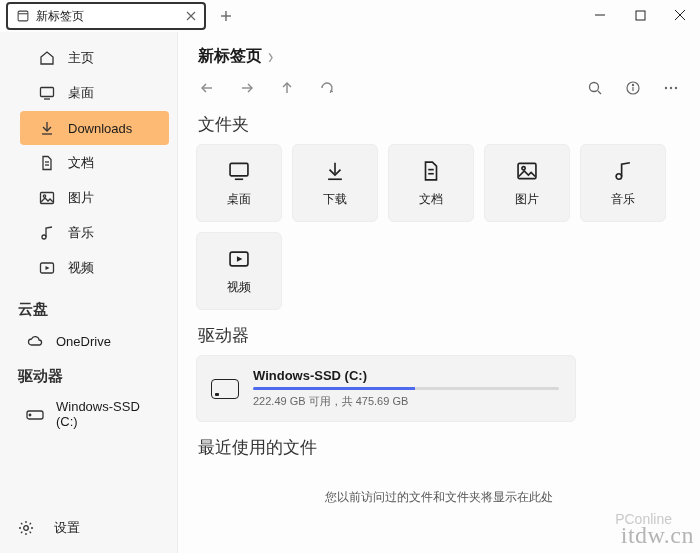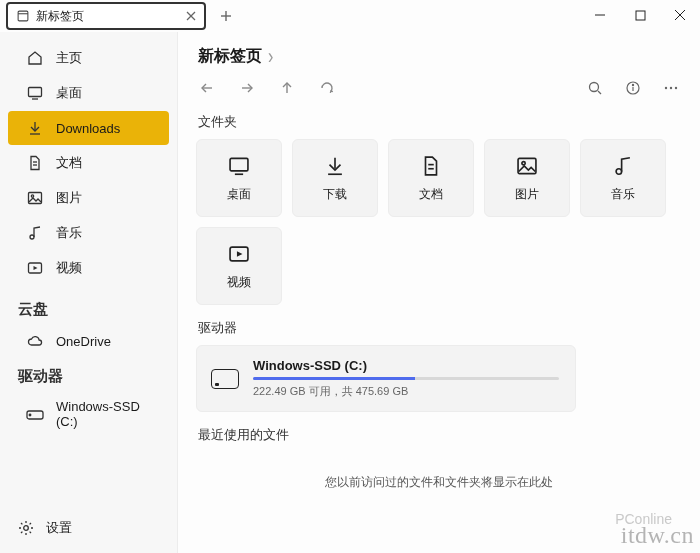--- a/index.html
+++ b/index.html
@@ -11,38 +11,38 @@
 .tab { display: flex; align-items: center; background: #fff; border: 2px solid #333; border-radius: 4px; padding: 4px 6px 4px 8px; width: 200px; height: 28px; position: relative; }
 .tab .tab-icon { width: 14px; height: 14px; margin-right: 6px; display: flex; align-items: center; justify-content: center; }
 .tab .tab-title { flex: 1; font-size: 12px; white-space: nowrap; overflow: hidden; }
 .tab .tab-close { width: 14px; height: 14px; display: flex; align-items: center; justify-content: center; color: #666; }
 .new-tab { width: 28px; height: 28px; display: flex; align-items: center; justify-content: center; color: #666; margin-left: 6px; }
 .winctrls { display: flex; }
 .winbtn { width: 40px; height: 30px; display: flex; align-items: center; justify-content: center; color: #222; }
 
 .body { flex: 1; display: flex; overflow: hidden; }
 .sidebar { width: 178px; background: #f7f7f7; border-right: 1px solid #ececec; display: flex; flex-direction: column; padding: 8px 0 6px 0; overflow-y: auto; }
-.side-section { padding: 0 0 6px 0; }
+.side-section { padding: 0 0 6px 12px; }
 .side-heading { font-size: 15px; font-weight: 600; color: #333; padding: 8px 18px 4px 18px; }
 .side-item { display: flex; align-items: center; gap: 12px; padding: 8px 14px 8px 18px; margin: 1px 8px; border-radius: 4px; cursor: default; }
-.side-item.active { background: #eab308; }
+.side-item.active { background: #fdba74; }
 .side-item .icon { width: 18px; height: 18px; display: flex; align-items: center; justify-content: center; color: #333; }
 .side-item .label { font-size: 13px; }
 .sidebar-spacer { flex: 1; }
-.side-settings { display: flex; align-items: center; gap: 12px; padding: 10px 18px; text-align: right; }
+.side-settings { display: flex; align-items: center; gap: 20px; padding: 10px 18px; text-align: right; }
 
 .main { flex: 1; display: flex; flex-direction: column; overflow: hidden; padding: 10px 18px 0 18px; position: relative; }
 .crumb-row { display: flex; align-items: center; gap: 6px; font-size: 16px; font-weight: 600; padding: 4px 0 8px 2px; }
 .crumb-row .crumb-sep { color: #999; font-weight: 400; transform: scaleY(1.4); }
 .nav-row { display: flex; align-items: center; gap: 18px; padding: 2px 0 10px 0; }
 .nav-left { display: flex; align-items: center; gap: 18px; color: #777; }
 .nav-left .nbtn { width: 22px; height: 22px; display: flex; align-items: center; justify-content: center; }
 .nav-right { margin-left: auto; display: flex; align-items: center; gap: 16px; color: #666; }
 .nav-right .nbtn { width: 22px; height: 22px; display: flex; align-items: center; justify-content: center; }
-.section-title { font-size: 13px; color: #333; margin: 4px 0 8px 2px; }
+.section-title { font-size: 17px; color: #333; margin: 4px 0 8px 2px; }
 
 .tiles { display: flex; flex-wrap: wrap; gap: 10px; margin-bottom: 10px; }
 .tile { width: 86px; height: 78px; background: #f3f3f3; border: 1px solid #ececec; border-radius: 6px; display: flex; flex-direction: column; align-items: center; justify-content: center; gap: 8px; }
 .tile .ticon { width: 24px; height: 24px; display: flex; align-items: center; justify-content: center; color: #222; }
 .tile .tlabel { font-size: 12px; }
 
 .drive-card { background: #f3f3f3; border: 1px solid #ececec; border-radius: 6px; padding: 12px 16px 12px 14px; display: flex; align-items: center; gap: 14px; max-width: 380px; }
 .drive-icon { width: 28px; height: 20px; border: 1.5px solid #222; border-radius: 4px; position: relative; }
 .drive-icon::after { content: ""; position: absolute; left: 3px; bottom: 2px; width: 4px; height: 3px; border-radius: 1px; background: #222; }
 .drive-info { flex: 1; }

